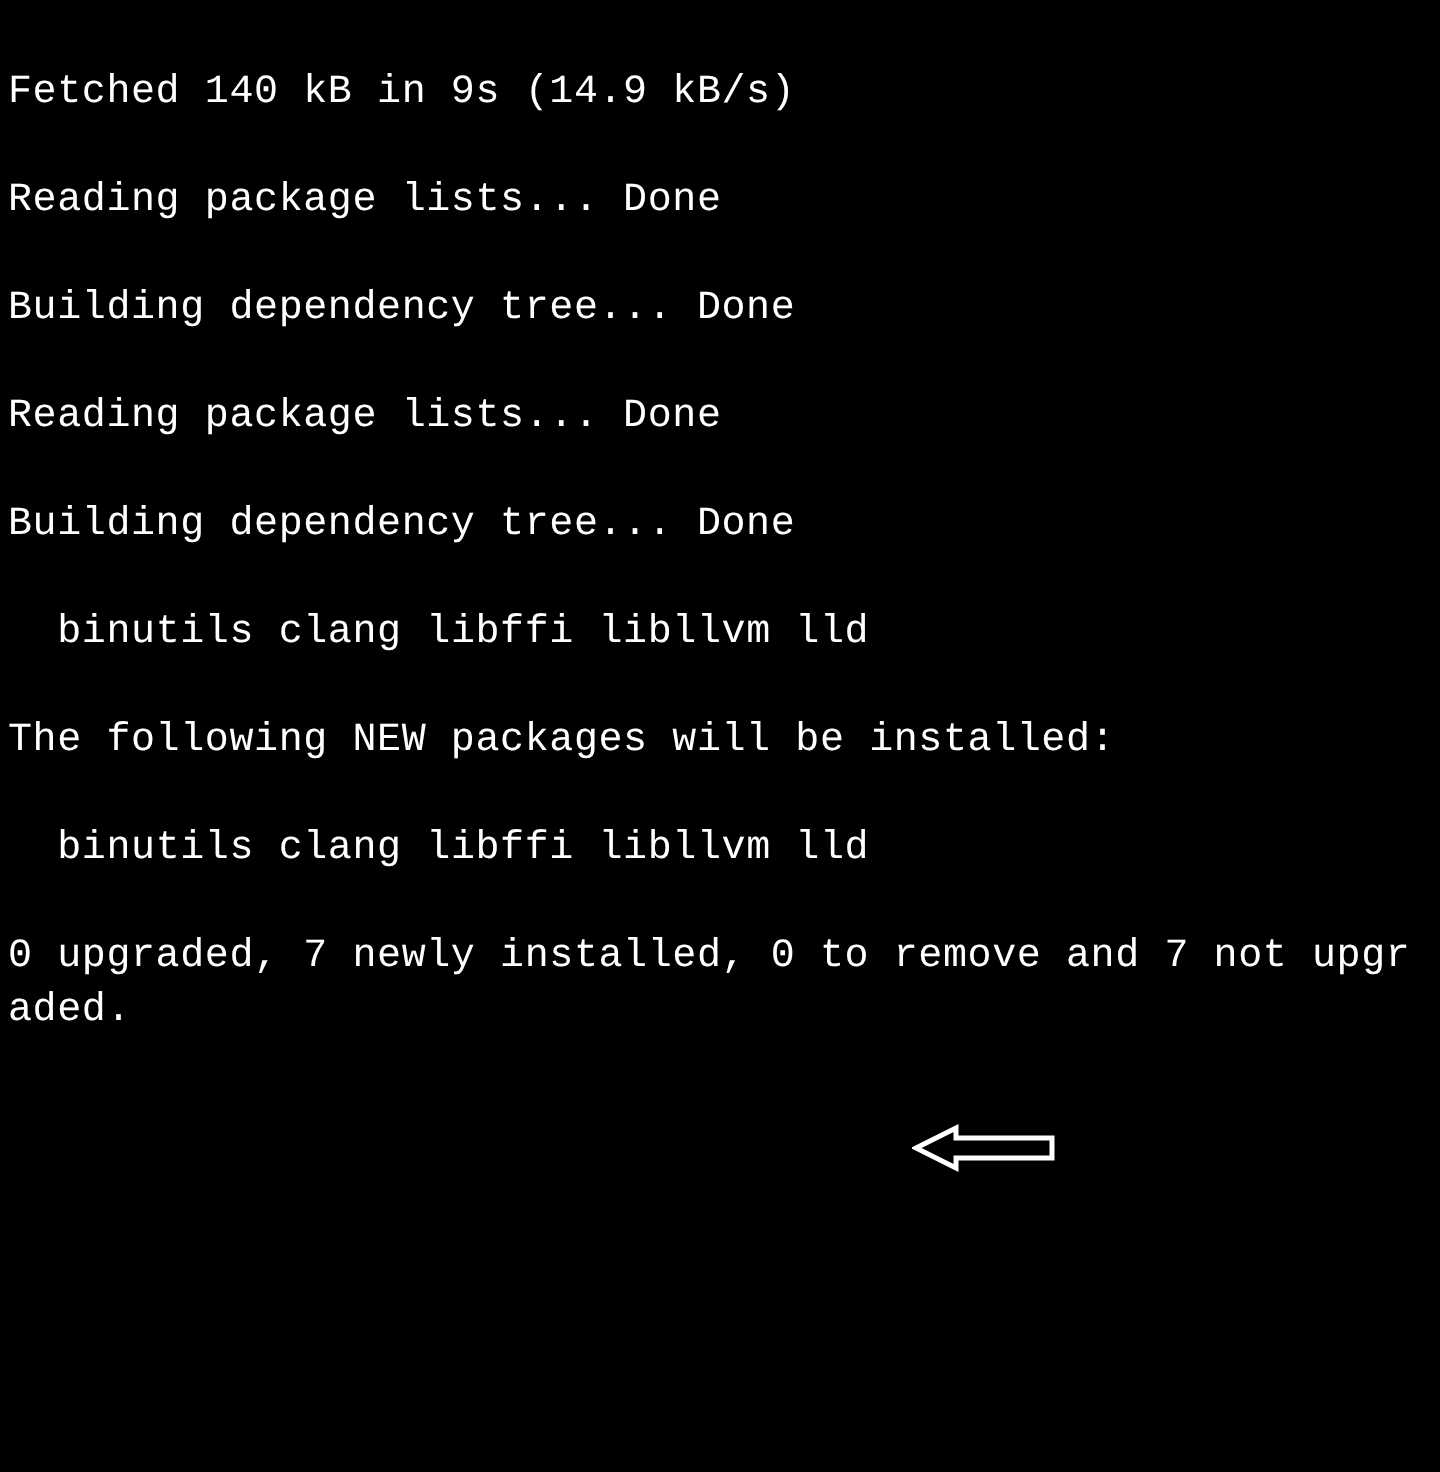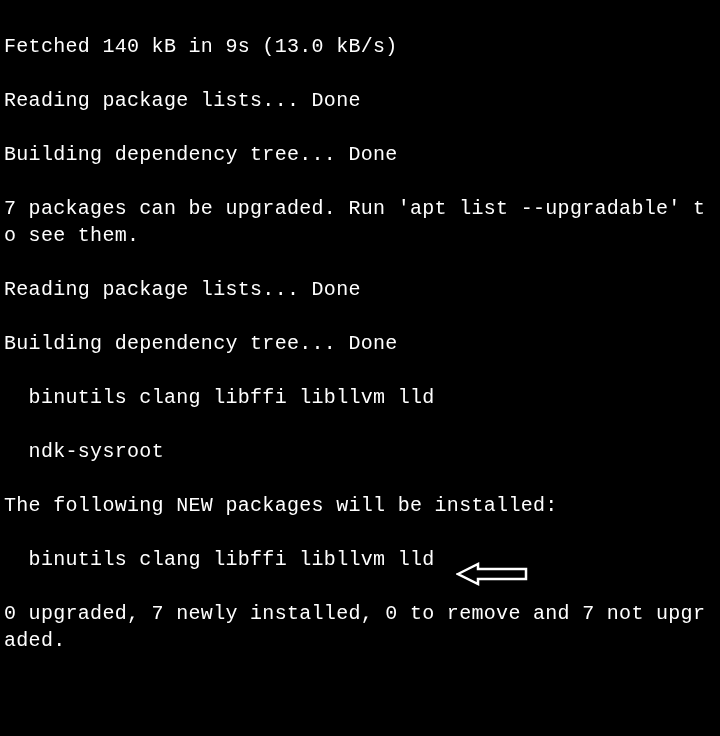--- a/index.html
+++ b/index.html
@@ -36,28 +36,26 @@
     }
     .arrow-annotation svg {
       width: 76px;
       height: 28px;
     }
   </style>
 </head>
 <body>
 
 <div class="terminal">
-<span class="line">Fetched 140 kB in 9s (13.0 kB/s)</span>
+<span class="line">Fetched 140 kB in 9s (14.9 kB/s)</span>
 <span class="line">Reading package lists... Done</span>
 <span class="line">Building dependency tree... Done</span>
-<span class="line">7 packages can be upgraded. Run 'apt list --upgradable' to see them.</span>
 <span class="line">Reading package lists... Done</span>
 <span class="line">Building dependency tree... Done</span>
 <span class="line">  binutils clang libffi libllvm lld</span>
-<span class="line">  ndk-sysroot</span>
 <span class="line">The following NEW packages will be installed:</span>
 <span class="line">  binutils clang libffi libllvm lld</span>
 <span class="line">0 upgraded, 7 newly installed, 0 to remove and 7 not upgraded.</span>
 
 
 
 
 
 </div>
 

